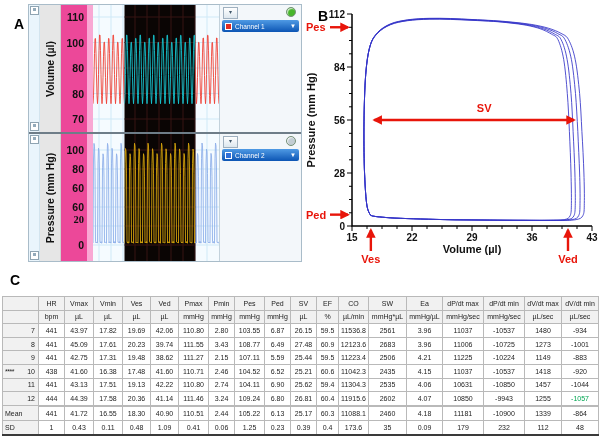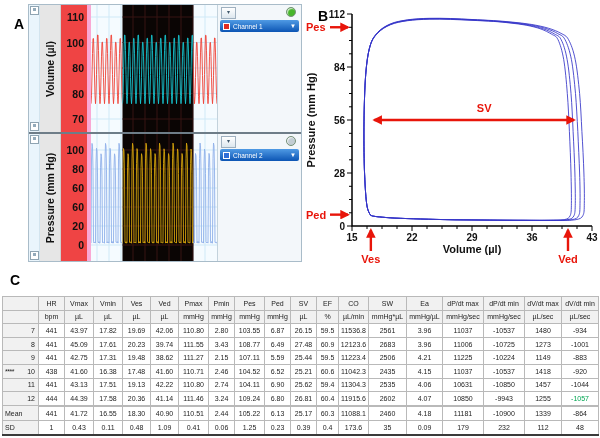--- a/index.html
+++ b/index.html
@@ -10,21 +10,21 @@
   .panel-a .plabel{left:12px;top:14px;}
   .strips{position:absolute;left:26px;top:2px;width:272px;border:1px solid #a9bcc9;background:#fff;}
   .strip{display:flex;height:127px;position:relative;background:#fff;}
   .strip.second{border-top:2px solid #6e7d88;}
   .edgecol{width:10px;background:#eaf5fc;position:relative;border-right:1px solid #d3e4ee;}
   .minibox{position:absolute;left:1px;width:7px;height:7px;border:1px solid #8fa4b2;background:#fff;cursor:pointer;}
   .minibox::after{content:'';display:block;width:3px;height:3px;margin:1px auto;background:#93aaba;}
   .minibox.t{top:1px;} .minibox.b{bottom:1px;}
   .axisband{width:20px;background:#e6e6e6;position:relative;border-right:1px solid #cfcfcf;}
   .axisband .vert{position:absolute;left:50%;top:50%;transform:translate(-50%,-50%) rotate(-90deg);white-space:nowrap;font-weight:bold;font-size:10.5px;color:#111;}
-  .ticks{width:26px;position:relative;background:#ef4444;border-right:4px solid #f9a8d4;}
+  .ticks{width:26px;position:relative;background:#ec4899;border-right:6px solid #f9a8d4;}
   .ticks span{position:absolute;right:3px;font-weight:bold;font-size:10.5px;color:#111;line-height:12px;}
   .plot{width:126px;position:relative;}
   .plot svg{display:block;}
   .ctrl{flex:1;background:#f3f7fa;border-left:1px solid #c3d2dc;position:relative;}
   .ctrl-top{height:14px;position:relative;}
   .ddbtn{position:absolute;left:3px;top:2px;width:13px;height:10px;border:1px solid #9fb0bf;background:linear-gradient(#ffffff,#dde7ee);font-size:6px;color:#41586b;text-align:center;line-height:9px;cursor:pointer;}
   .dot{position:absolute;right:5px;top:2px;width:8px;height:8px;border-radius:50%;border:1px solid #77927a;box-shadow:inset 1px 1px 1px rgba(255,255,255,.8);}
   .chbar{margin:1px 2px 0 2px;height:12px;border-radius:2px;background:linear-gradient(#4f9ae4,#0c55b4);display:flex;align-items:center;color:#fff;font-size:6.5px;padding:0 3px;cursor:pointer;}
   .chbar .sw{width:5px;height:5px;border:1px solid #fff;margin-right:3px;flex:none;}
   .chbar .chname{flex:1;white-space:nowrap;overflow:hidden;}
@@ -105,21 +105,21 @@
           <div class="minibox b"></div>
         </div>
         <div class="axisband">
           <span class="vert">Pressure (mm Hg)</span>
         </div>
         <div class="ticks">
             <span style="top: 10px;">100</span>
             <span style="top: 29px;">80</span>
             <span style="top: 48px;">60</span>
             <span style="top: 67px;">60</span>
-            <span style="top: 86px;">20</span>
+            <span style="top: 80px; font-family: Liberation Serif, serif;">20</span>
             <span style="top: 105px;">0</span>
           </div>
         <div class="plot">
             <svg width="126" height="127" viewBox="0 0 126 127">
               <rect x="0" y="0" width="126" height="127" fill="#f5fbff"></rect>
               <path d="M6 0V127M18 0V127M30 0V127M42 0V127M54 0V127M66 0V127M78 0V127M90 0V127M102 0V127M114 0V127M0 16.0H126M0 35.0H126M0 54.0H126M0 73.0H126M0 92.0H126M0 111.0H126" stroke="#cfe9f7" stroke-width="1" fill="none"></path>
               <rect x="31.5" y="0" width="70.6" height="127" fill="#0a0504"></rect>
               <path d="M42 0V127M54 0V127M66 0V127M78 0V127M90 0V127M102 0V127M31.5 16.0H102.1M31.5 35.0H102.1M31.5 54.0H102.1M31.5 73.0H102.1M31.5 92.0H102.1M31.5 111.0H102.1" stroke="#371413" stroke-width="1" fill="none"></path>
               <defs>
                 <clipPath id="cpo1">

